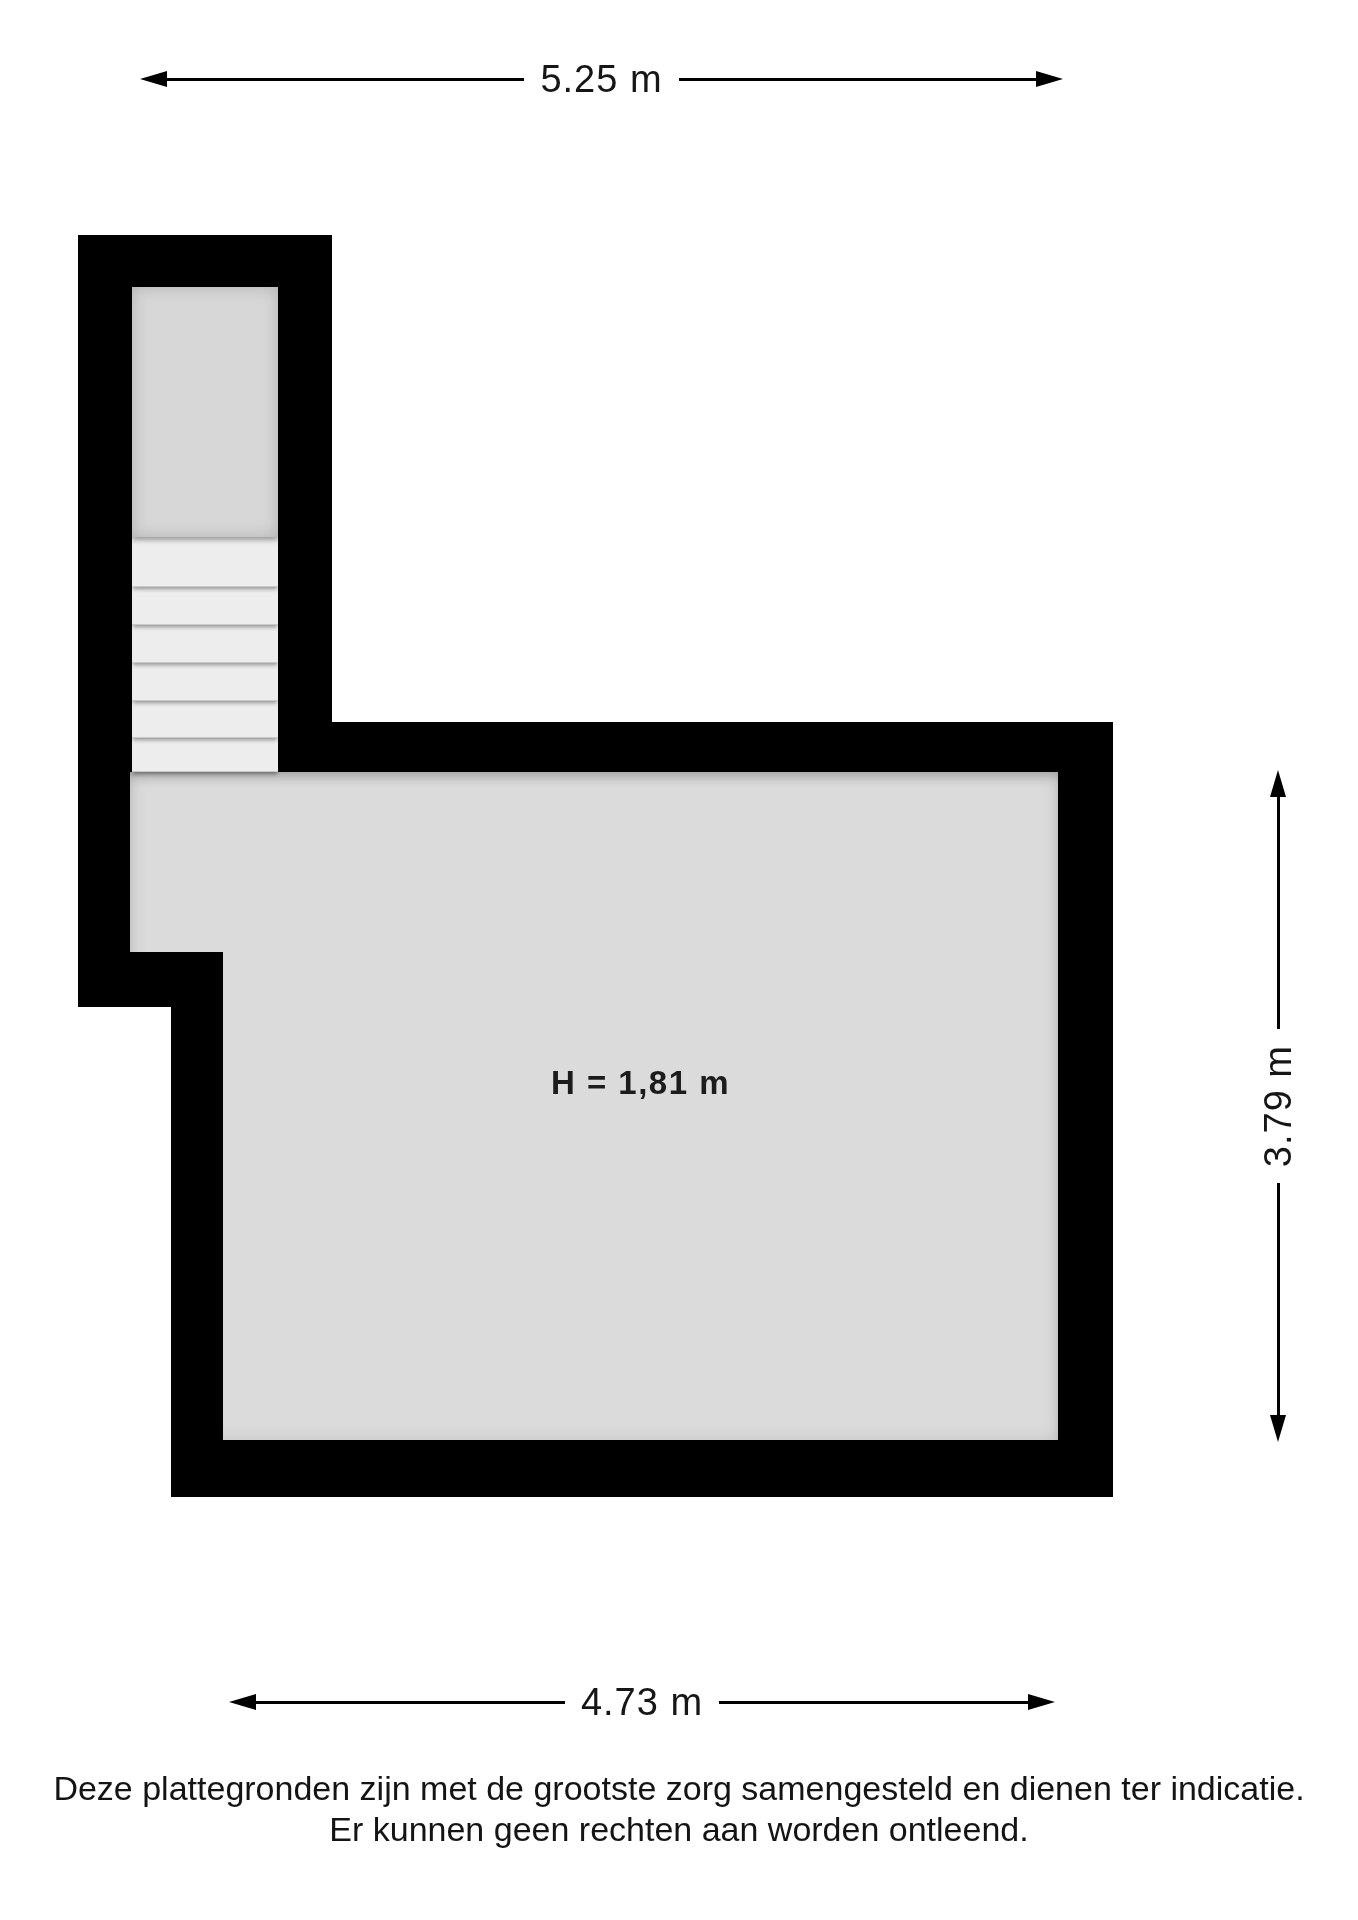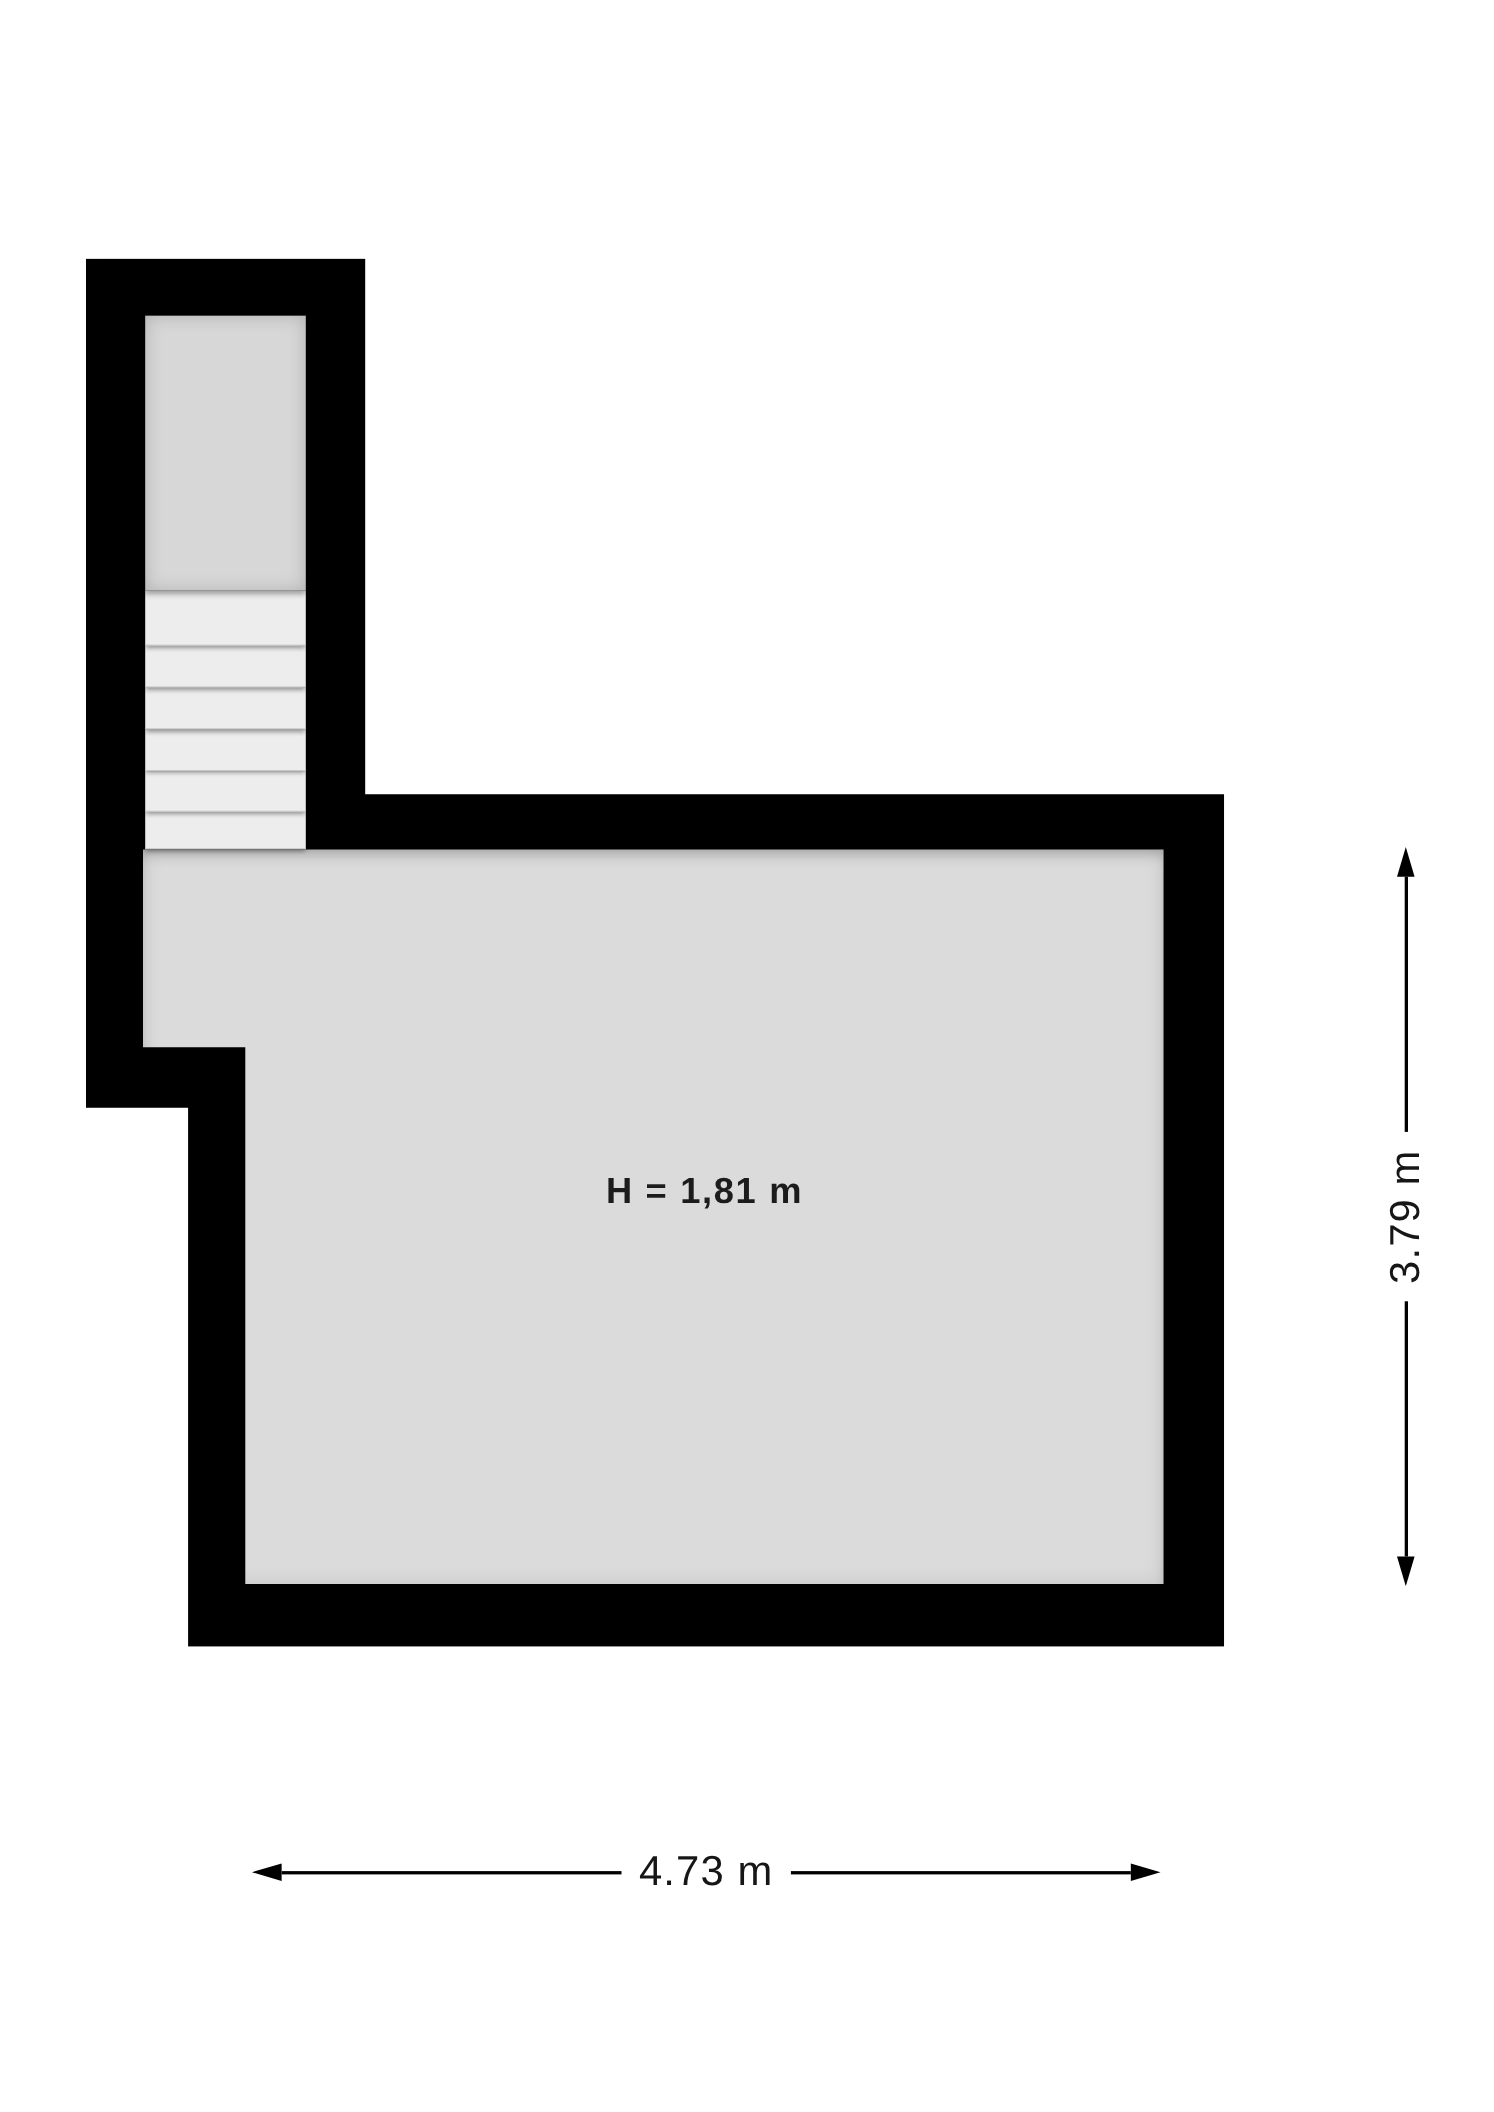--- a/index.html
+++ b/index.html
@@ -94,20 +94,27 @@
   .disclaimer{
     position:absolute;left:0;top:1768px;width:1358px;
     text-align:center;font-size:34px;line-height:1.22;color:#141414;
   }
 </style>
 </head>
 <body>
 
 <div class="canvas">
 
+  <div class="dim-h dim-top">
+    <span class="ah-left"></span>
+    <span class="seg"></span>
+    <span class="dim-label">5.25 m</span>
+    <span class="seg"></span>
+    <span class="ah-right"></span>
+  </div>
 
   <div class="walls"></div>
 
   <div class="floor">
     <div class="floor-shade"></div>
   </div>
 
   <div class="stairwell">
     <div class="landing"></div>
     <div class="steps">
@@ -133,14 +140,18 @@
   </div>
 
   <div class="dim-h dim-bottom">
     <span class="ah-left"></span>
     <span class="seg"></span>
     <span class="dim-label">4.73 m</span>
     <span class="seg"></span>
     <span class="ah-right"></span>
   </div>
 
+  <div class="disclaimer">
+    <div>Deze plattegronden zijn met de grootste zorg samengesteld en dienen ter indicatie.</div>
+    <div>Er kunnen geen rechten aan worden ontleend.</div>
+  </div>
 
 </div>
 
 </body></html>

